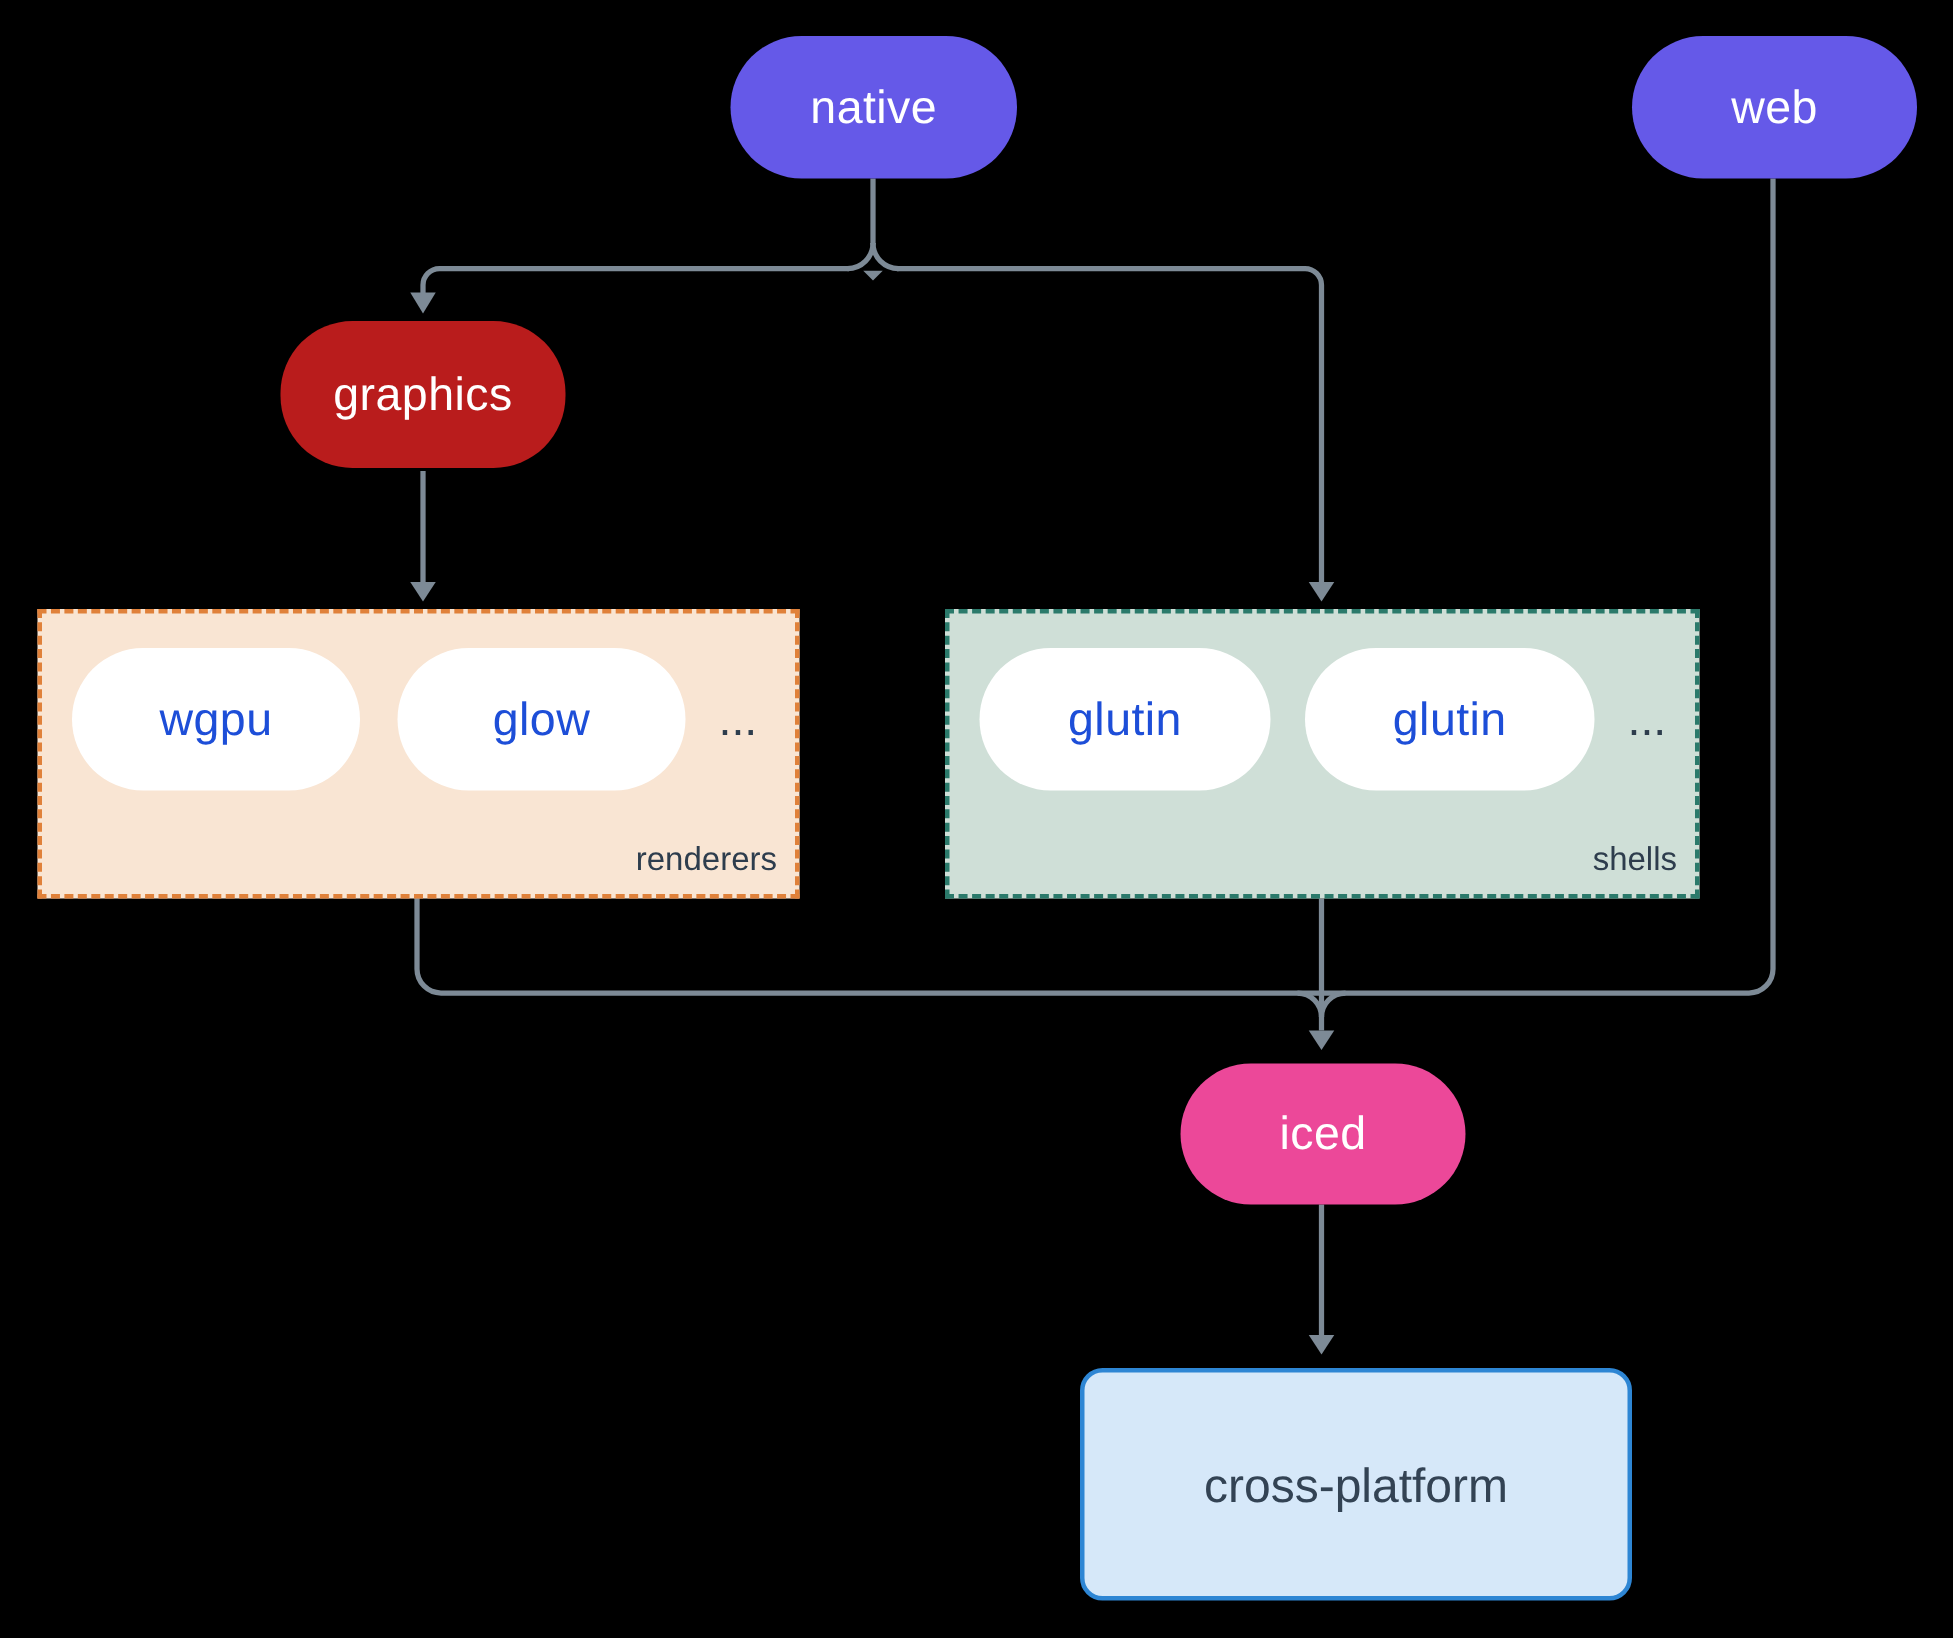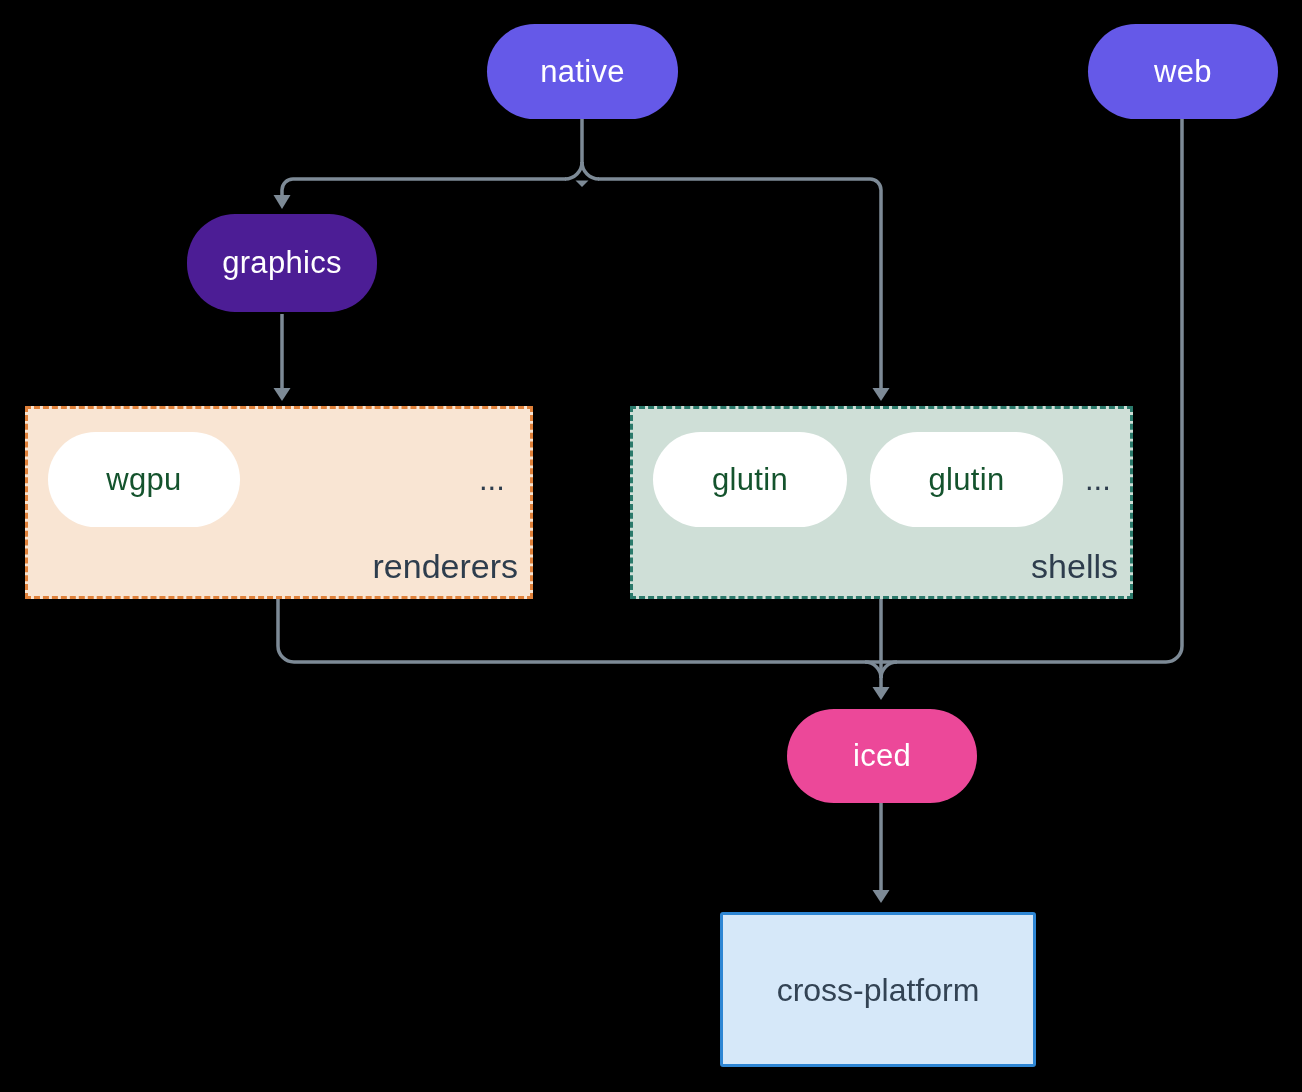--- a/index.html
+++ b/index.html
@@ -34,64 +34,64 @@
     position: absolute;
     display: flex;
     align-items: center;
     justify-content: center;
     border-radius: 48px;
     font-size: 31px;
     letter-spacing: 0.3px;
     color: #ffffff;
   }
   .pill.purple { background: #6559e8; }
-  .pill.orange { background: #4c1d95; }
+  .pill.orange { background: #b91c1c; }
   .pill.blue   { background: #ec4899; }
-  .pill.white  { background: #ffffff; color: #14532d; }
+  .pill.white  { background: #ffffff; color: #1d4ed8; }
 
   .group-box {
     position: absolute;
     box-sizing: border-box;
     border-width: 3px;
     border-style: dashed;
   }
   .group-box.renderers {
     background: #f9e5d3;
     border-color: #e0813a;
   }
   .group-box.shells {
     background: #cfdfd7;
     border-color: #2b7a6b;
   }
   .group-label {
     position: absolute;
     right: 12px;
     bottom: 10px;
-    font-size: 34px;
+    font-size: 22px;
     color: #2e3d4d;
   }
   .ellipsis {
     position: absolute;
     top: 432px;
     height: 95px;
     display: flex;
     align-items: center;
     font-size: 31px;
     color: #2e3d4d;
   }
   #app-box {
     position: absolute;
     left: 720px;
     top: 912px;
-    width: 316px;
+    width: 368px;
     height: 155px;
     box-sizing: border-box;
     background: #d6e8f9;
     border: 3px solid #2e86d4;
-    border-radius: 3px;
+    border-radius: 15px;
     display: flex;
     flex-direction: column;
     align-items: center;
     justify-content: center;
     color: #334354;
     font-size: 32px;
     line-height: 46px;
     text-align: center;
   }
 
@@ -157,20 +157,23 @@
   <div id="node-graphics" class="pill orange">
     <span>graphics</span>
   </div>
 
   <div id="group-renderers" class="group-box renderers">
     <span class="group-label">renderers</span>
   </div>
   <div id="node-wgpu" class="pill white">
     <span>wgpu</span>
   </div>
+  <div id="node-glow" class="pill white">
+    <span>glow</span>
+  </div>
   <div id="ellipsis-renderers" class="ellipsis">...</div>
 
   <div id="group-shells" class="group-box shells">
     <span class="group-label">shells</span>
   </div>
   <div id="node-winit" class="pill white">
     <span>glutin</span>
   </div>
   <div id="node-glutin" class="pill white">
     <span>glutin</span>

